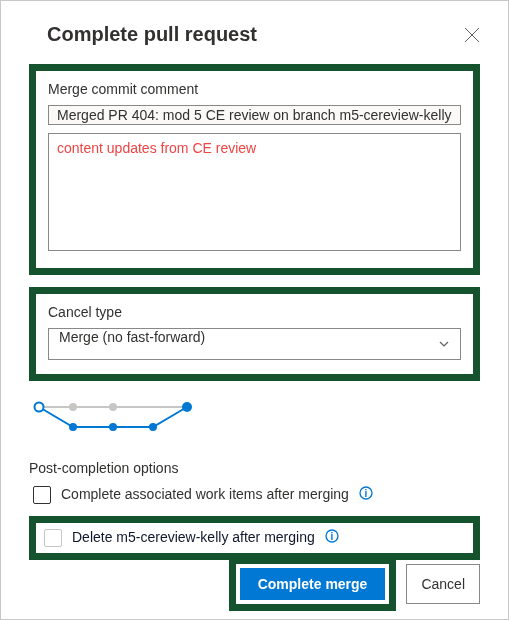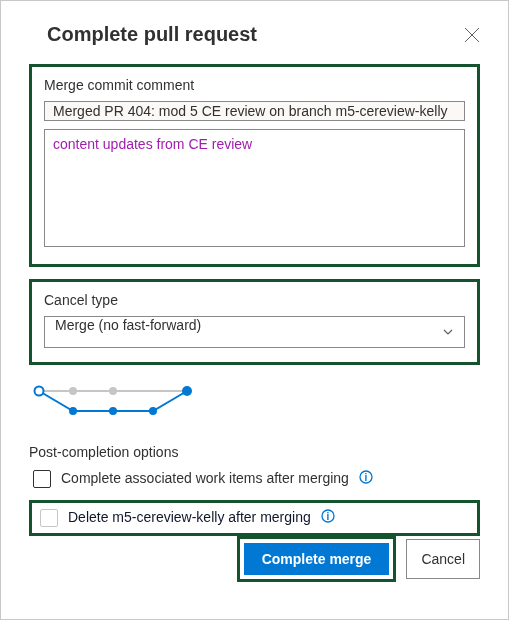--- a/index.html
+++ b/index.html
@@ -32,21 +32,21 @@
   }
   .close-icon {
     width: 16px;
     height: 16px;
     cursor: pointer;
     stroke: #605e5c;
     stroke-width: 1;
     fill: none;
   }
   .hl {
-    border: 3px solid #14532d;
+    border: 7px solid #14532d;
     padding: 10px 12px 14px 12px;
     margin-bottom: 12px;
   }
   .hl-cancel { padding: 4px; display: inline-block; }
   .section-label {
     font-size: 14px;
     margin-bottom: 8px;
   }
   .text-input {
     width: 100%;
@@ -59,21 +59,21 @@
     background: #faf9f8;
     margin-bottom: 8px;
   }
   .textarea {
     width: 100%;
     height: 118px;
     padding: 6px 8px;
     border: 1px solid #8a8886;
     font-family: inherit;
     font-size: 14px;
-    color: #a21caf;
+    color: #ef4444;
     resize: none;
     background: #fff;
   }
   .select {
     width: 100%;
     height: 32px;
     position: relative;
     border: 1px solid #8a8886;
     background: #fff;
     display: flex;
@@ -116,21 +116,21 @@
   .cb-label.disabled { color: #0f172a; }
   .info-icon {
     width: 14px;
     height: 14px;
     flex-shrink: 0;
   }
   .info-icon circle { fill: none; stroke: #0078d4; stroke-width: 1.3; }
   .info-icon text { fill: #0078d4; font-size: 10px; font-weight: 600; font-family: sans-serif; }
   .footer {
     position: absolute;
-    bottom: 37px;
+    bottom: 8px;
     right: 28px;
     display: flex;
     align-items: center;
     gap: 10px;
   }
   .btn-primary {
     background: #0078d4;
     color: #fff;
     border: none;
     height: 32px;

